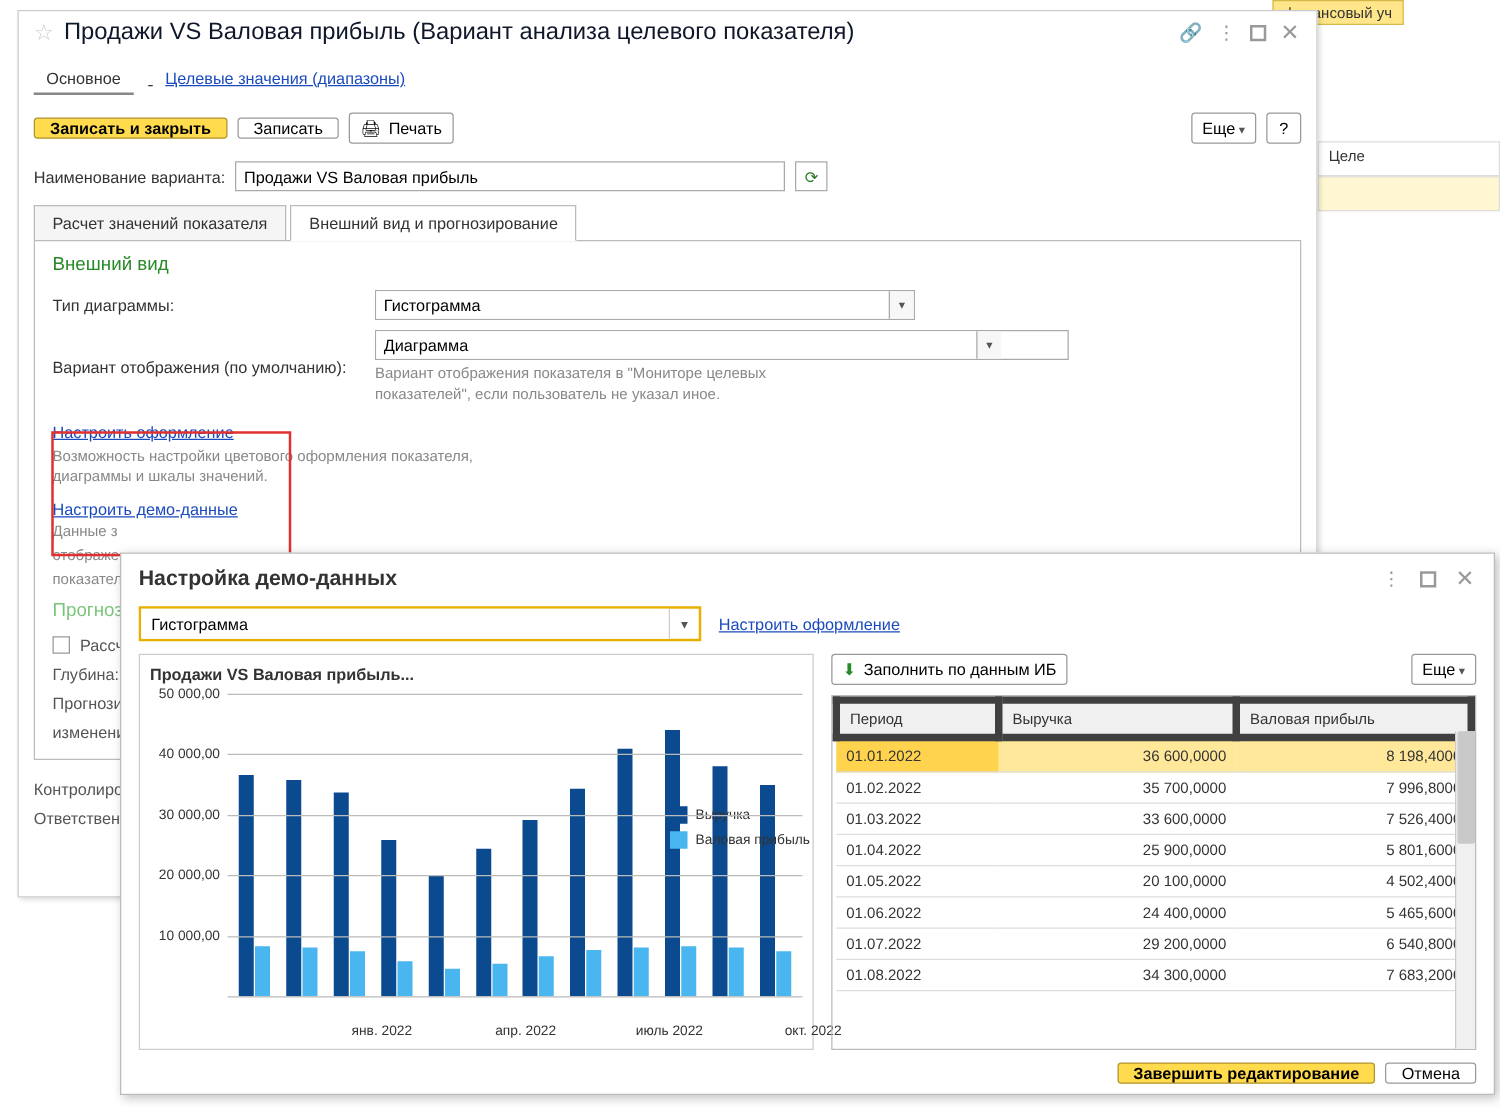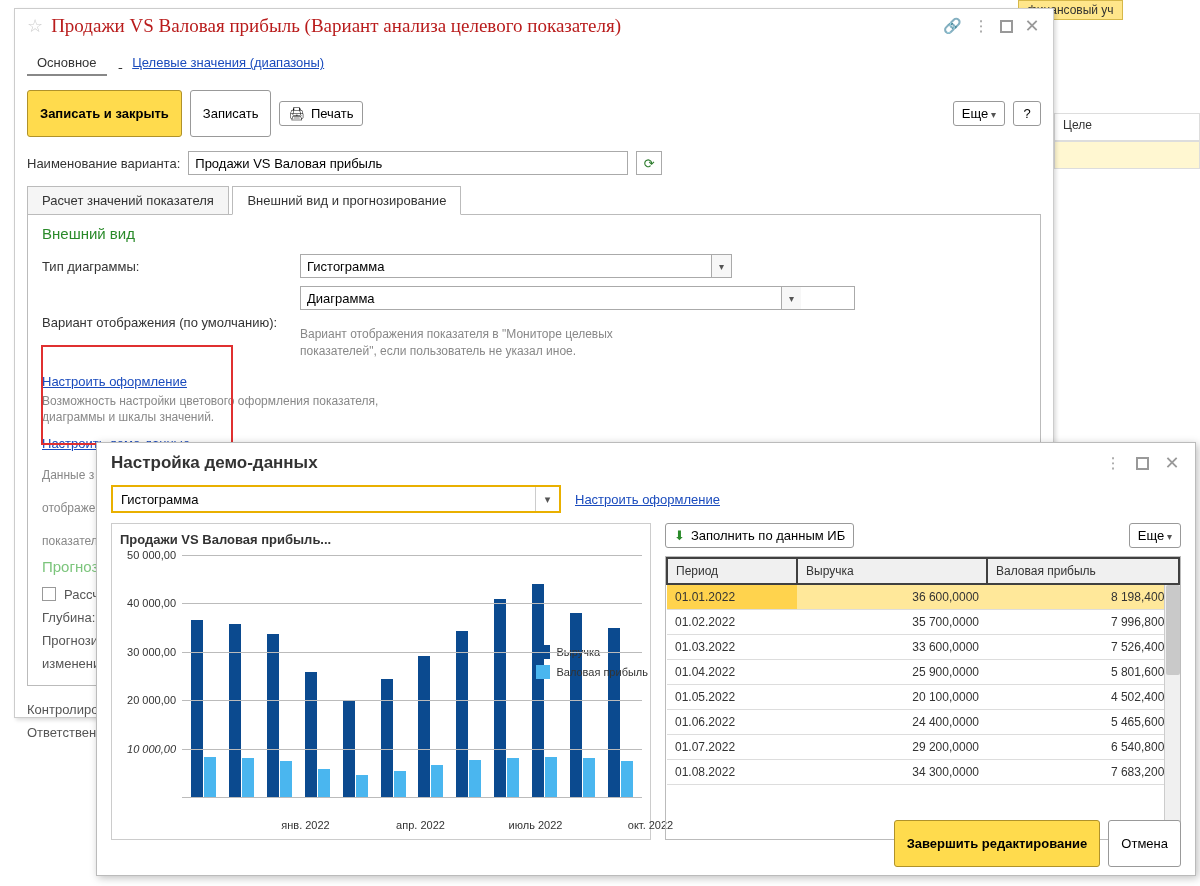--- a/index.html
+++ b/index.html
@@ -4,53 +4,53 @@
 <style>
   * { box-sizing: border-box; font-family: Arial, sans-serif; }
   body { margin: 0; background: #fff; font-size: 13px; color: #333; overflow: hidden; }
   .app { width: 1200px; height: 886px; position: relative; }
   .bg-tab { position: absolute; background: #ffe68a; border: 1px solid #d6b84a; padding: 2px 8px; font-size: 12px; }
   .bg-cell { position: absolute; height: 28px; border: 1px solid #ddd; font-size: 12px; padding: 4px 8px; }
 
   .main-window { position: absolute; left: 14px; top: 8px; width: 1040px; height: 710px; background: #fff; border: 1px solid #ccc; box-shadow: 2px 2px 4px rgba(0,0,0,0.15); }
   .titlebar { display: flex; align-items: center; padding: 6px 12px; }
   .star { color: #ccc; font-size: 18px; margin-right: 8px; cursor: pointer; }
-  .title { color: #b91c1c; font-size: 19px; flex: 1; font-family: Liberation Serif, serif; }
+  .title { color: #0f172a; font-size: 19px; flex: 1; }
   .title-icons { display: flex; gap: 10px; align-items: center; }
   .title-icon { width: 18px; height: 18px; display: inline-flex; align-items: center; justify-content: center; color: #999; cursor: pointer; font-size: 15px; }
   .title-icon.box { border: 2px solid #999; width: 13px; height: 13px; }
 
   .nav-tabs { padding: 6px 12px 10px; text-decoration: underline; }
   .nav-tab { display: inline-block; padding: 6px 10px 4px; margin-right: 12px; font-size: 13px; cursor: pointer; }
   .nav-tab.active { border-bottom: 2px solid #888; }
   .nav-tab.link { color: #1a4bbd; text-decoration: underline; border: none; }
 
   .toolbar { padding: 4px 12px 10px; display: flex; align-items: center; gap: 8px; }
-  .btn { border: 1px solid #999; background: #fff; padding: 15px 12px; font-size: 13px; cursor: pointer; border-radius: 3px; }
+  .btn { border: 1px solid #999; background: #fff; padding: 0 12px; font-size: 13px; cursor: pointer; border-radius: 3px; }
   .btn.primary { background: #ffdb4d; border-color: #b0922a; font-weight: bold; }
   .btn.icon-btn { padding: 4px 8px; display: flex; align-items: center; gap: 6px; }
   .toolbar-spacer { flex: 1; }
   .btn.small { padding: 4px 8px; }
   .btn.dd::after { content: " ▾"; font-size: 10px; color: #555; }
   .btn.question { width: 28px; text-align: center; }
 
   .form-row { padding: 4px 12px; display: flex; align-items: center; gap: 8px; font-size: 13px; }
   .input-field { border: 1px solid #aaa; padding: 3px 6px; font-size: 13px; height: 24px; }
   .icon-swap { border: 1px solid #aaa; width: 26px; height: 24px; display: inline-flex; align-items: center; justify-content: center; cursor: pointer; color: #2a7a2a; }
 
   .sub-tabs { padding: 6px 12px 0; }
   .sub-tab { display: inline-block; padding: 6px 14px; border: 1px solid #bbb; border-bottom: none; background: #f5f5f5; cursor: pointer; font-size: 13px; position: relative; top: 1px; }
   .sub-tab.active { background: #fff; border-bottom: 1px solid #fff; }
   .panel { margin: 0 12px 12px; border: 1px solid #bbb; padding: 10px 14px; }
 
   .section-title { color: #2a8a2a; font-size: 15px; margin-bottom: 8px; }
   .combo { display: inline-flex; border: 1px solid #aaa; height: 24px; }
   .combo input { border: none; padding: 3px 6px; font-size: 13px; outline: none; }
   .combo .dd { width: 20px; border-left: 1px solid #aaa; display: flex; align-items: center; justify-content: center; font-size: 10px; color: #555; cursor: pointer; background: #f7f7f7; }
-  .help-text { color: #888; font-size: 12px; margin-top: 16px; line-height: 1.4; }
+  .help-text { color: #888; font-size: 12px; margin-top: 2px; line-height: 1.4; }
 
   .red-box { position: absolute; left: 26px; top: 336px; width: 192px; height: 100px; border: 2px solid #e03030; pointer-events: none; }
   .link-text { color: #1a4bbd; text-decoration: underline; cursor: pointer; }
 
   .partial-row { padding: 4px 12px; display: flex; align-items: center; gap: 8px; font-size: 13px; color: #555; }
   .chk { width: 14px; height: 14px; border: 1px solid #999; display: inline-block; }
 
   
   .demo-window { position: absolute; left: 96px; top: 442px; width: 1100px; height: 434px; background: #fff; border: 1px solid #bbb; box-shadow: 2px 2px 8px rgba(0,0,0,0.25); }
   .demo-titlebar { display: flex; align-items: center; padding: 10px 14px 8px; }
@@ -78,21 +78,21 @@
   .x-labels { position: absolute; bottom: 0; left: 66px; right: 0; display: flex; font-size: 11px; }
   .x-label { flex: 3; text-align: center; }
   .legend { position: absolute; right: -6px; top: 90px; font-size: 11px; }
   .legend-item { display: flex; align-items: center; gap: 6px; margin-bottom: 6px; }
   .legend-sw { width: 14px; height: 14px; }
 
   .table-panel { flex: 1; display: flex; flex-direction: column; }
   .table-toolbar { display: flex; gap: 8px; padding: 0 0 8px; }
   .table-wrap { border: 1px solid #bbb; flex: 1; overflow: hidden; position: relative; }
   table { width: 100%; border-collapse: collapse; font-size: 12px; }
-  th { text-align: left; background: #f0f0f0; border: 2px solid #404040; padding: 5px 8px; font-weight: normal; }
+  th { text-align: left; background: #f0f0f0; border: 6px solid #404040; padding: 5px 8px; font-weight: normal; }
   td { border-bottom: 1px solid #ddd; padding: 5px 8px; }
   td.num { text-align: right; }
   tr.sel td { background: #ffe89a; }
   tr.sel td:first-child { background: #ffd34d; }
   .scroll-stub { position: absolute; top: 28px; bottom: 0; right: 0; width: 16px; background: #f0f0f0; border-left: 1px solid #ccc; }
   .scroll-thumb { position: absolute; top: 0; width: 14px; left: 1px; height: 90px; background: #c9c9c9; border-radius: 2px; }
 
   .demo-footer { position: absolute; bottom: 8px; right: 14px; display: flex; gap: 8px; }
 </style>
 </head>
@@ -213,21 +213,21 @@
   <div class="demo-body">
 
     <div class="chart-panel">
       <div class="chart-title">Продажи VS Валовая прибыль...</div>
       <div class="chart-area">
         <div class="y-axis" id="y-axis">
               <div class="y-tick" style="top: 0px;">50 000,00</div>
               <div class="y-tick" style="top: 48.4px;">40 000,00</div>
               <div class="y-tick" style="top: 96.8px;">30 000,00</div>
               <div class="y-tick" style="top: 145.2px;">20 000,00</div>
-              <div class="y-tick" style="top: 193.6px; font-style: italic;">10 000,00</div>
+              <div class="y-tick" style="top: 193.6px;">10 000,00</div>
             </div>
         <div class="plot" id="plot">
           <div class="bars" id="bars">
                 <div class="bar-group">
                   <div class="bar rev" style="height: 177.144px;"></div>
                   <div class="bar gp" style="height: 39.6783px;"></div>
                 </div>
                 <div class="bar-group">
                   <div class="bar rev" style="height: 172.788px;"></div>
                   <div class="bar gp" style="height: 38.7006px;"></div>

